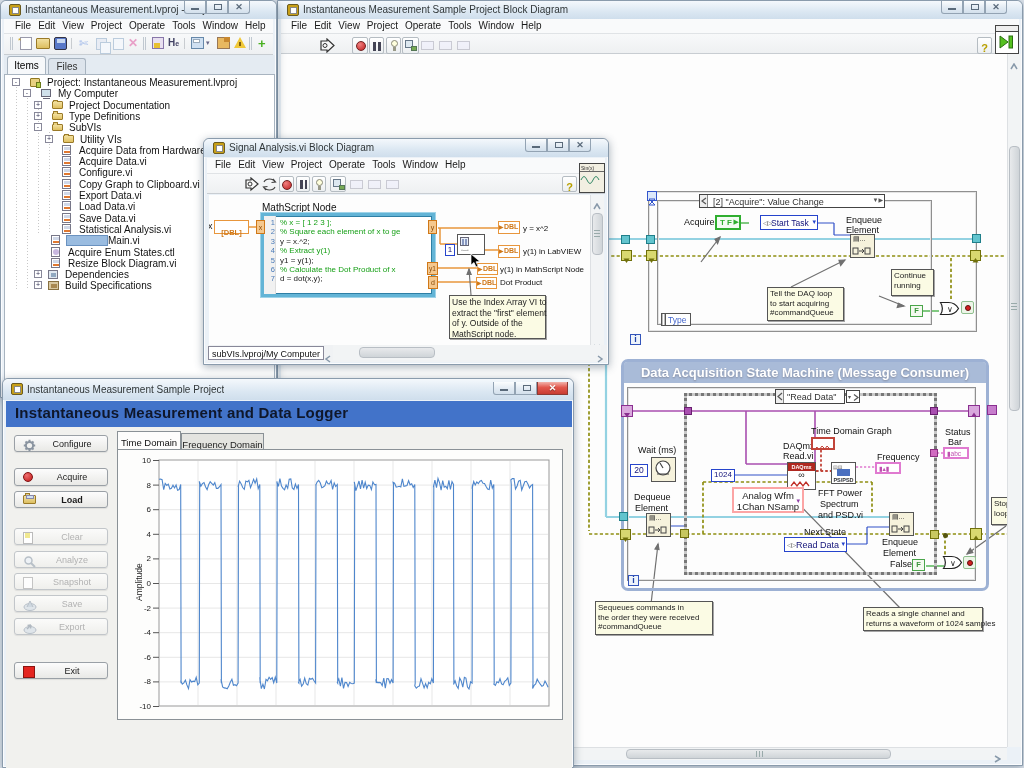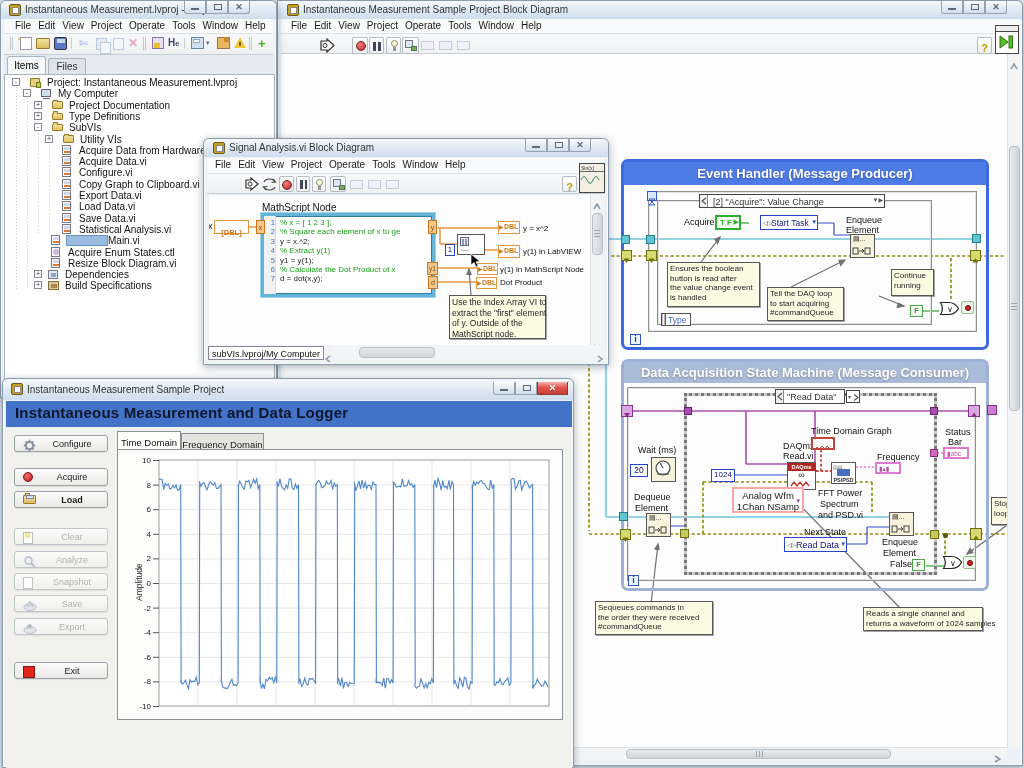--- a/index.html
+++ b/index.html
@@ -133,25 +133,20 @@
             <path d="M903,305 l-5.5,-2.6 l-1.3,4 z"></path>
           <path d="M650,603 L657,543" fill="none"></path>
             <path d="M657,543 l-3,5 l4,0.6 z"></path>
           <path d="M900,608 L785,490" fill="none"></path>
             <path d="M785,490 l2,5.6 l3.6,-3.4 z"></path>
           <path d="M1005,525 L966,553" fill="none"></path>
             <path d="M966,553 l5.8,-1.4 l-2.6,-4.2 z"></path>
         </g>
       </svg>
 
-      <div class="abs" style="left:620px;top:158px;width:368px;height:191px;border:3px solid #3c69dc;border-radius:7px;background:transparent;">
-        <div class="abs" style="left:0;top:0;right:0;height:23px;background:#4e7ce6;border-radius:3px 3px 0 0;text-align:center;">
-          <span style="font-size:13px;font-weight:bold;color:#fff;line-height:23px;text-shadow:0 1px 2px rgba(0,0,40,0.35);">Event Handler (Message Producer)</span>
-        </div>
-      </div>
 
       <div class="abs" style="left:647px;top:190px;width:329px;height:141px;border:1.5px solid #909090;box-shadow:inset 0 0 0 1px #e3e3e3;"></div>
       <div class="abs" style="left:646px;top:190px;width:10px;height:10px;border:1.5px solid #3355cc;background:#dce8fa;"><svg width="8" height="8">
             <path d="M1,1 h6 l-6,6 h6 z" fill="none" stroke="#3355cc" stroke-width="1"></path>
           </svg></div>
 
       <div class="abs" style="left:656px;top:199px;width:275px;height:125px;border:1.5px solid #8f8f8f;box-shadow:inset 0 0 0 1px #e3e3e3;"></div>
       <div class="abs" style="left:698px;top:193px;width:186px;height:14px;background:#fff;border:1px solid #444;font-size:9px;color:#333;">
         <div class="abs" style="left:0;top:0;width:8px;height:100%;border-right:1px solid #888;background:#eee;"><svg width="8" height="12">
               <path d="M6,3 L2,6 L6,9" fill="none" stroke="#555" stroke-width="1.2"></path>
@@ -172,21 +167,20 @@
       <div class="lbl" style="left:845px;top:214px;">Enqueue</div>
       <div class="lbl" style="left:845px;top:224px;">Element</div>
       <div class="abs" style="left:849px;top:233px;width:25px;height:24px;border:1.5px solid #555;background:#f6f2dc;">
         <span style="position:absolute;left:2px;top:0px;font-size:7px;color:#333;">▤...</span>
         <svg style="position:absolute;left:1px;top:11px;" width="20" height="10">
             <rect x="1" y="2" width="5" height="6" fill="none" stroke="#444"></rect>
             <path d="M7,5 l5,0 m-2,-2 l2,2 l-2,2" stroke="#444" fill="none"></path>
             <rect x="13" y="2" width="5" height="6" fill="none" stroke="#444"></rect>
           </svg>
       </div>
-      <div class="note" style="left:666px;top:261px;width:93px;height:45px;">Ensures the boolean<br>button is read after<br>the value change event<br>is handled</div>
       <div class="note" style="left:766px;top:286px;width:77px;height:34px;">Tell the DAQ loop<br>to start acquiring<br>#commandQueue</div>
       <div class="note" style="left:847px;top:268px;width:43px;height:27px;margin-left:43px;">Continue<br>running</div>
       <div class="abs" style="left:660px;top:312px;width:30px;height:13px;border:1.5px solid #555;background:#fff;">
         <div class="abs" style="left:0;top:0;width:4px;height:100%;background:repeating-linear-gradient(90deg,#bbb 0,#bbb 1px,#fff 1px,#fff 2px);border-right:1px solid #555;"></div>
         <span style="position:absolute;left:6px;top:0.5px;font-size:8.5px;color:#4466cc;">Type</span>
       </div>
       <div class="abs" style="left:629px;top:333px;width:11px;height:11px;border:1.5px solid #3355bb;background:#eef4fb;text-align:center;font-size:9px;color:#2244aa;font-weight:bold;line-height:8px;">i</div>
 
       <div class="abs" style="left:909px;top:304px;width:13px;height:12px;border:1.5px solid #4aa54a;background:#f4faf0;text-align:center;font-size:7.5px;color:#3a953a;font-weight:bold;line-height:9px;">F</div>
       <svg class="abs" style="left:938px;top:300px;" width="21" height="15">

